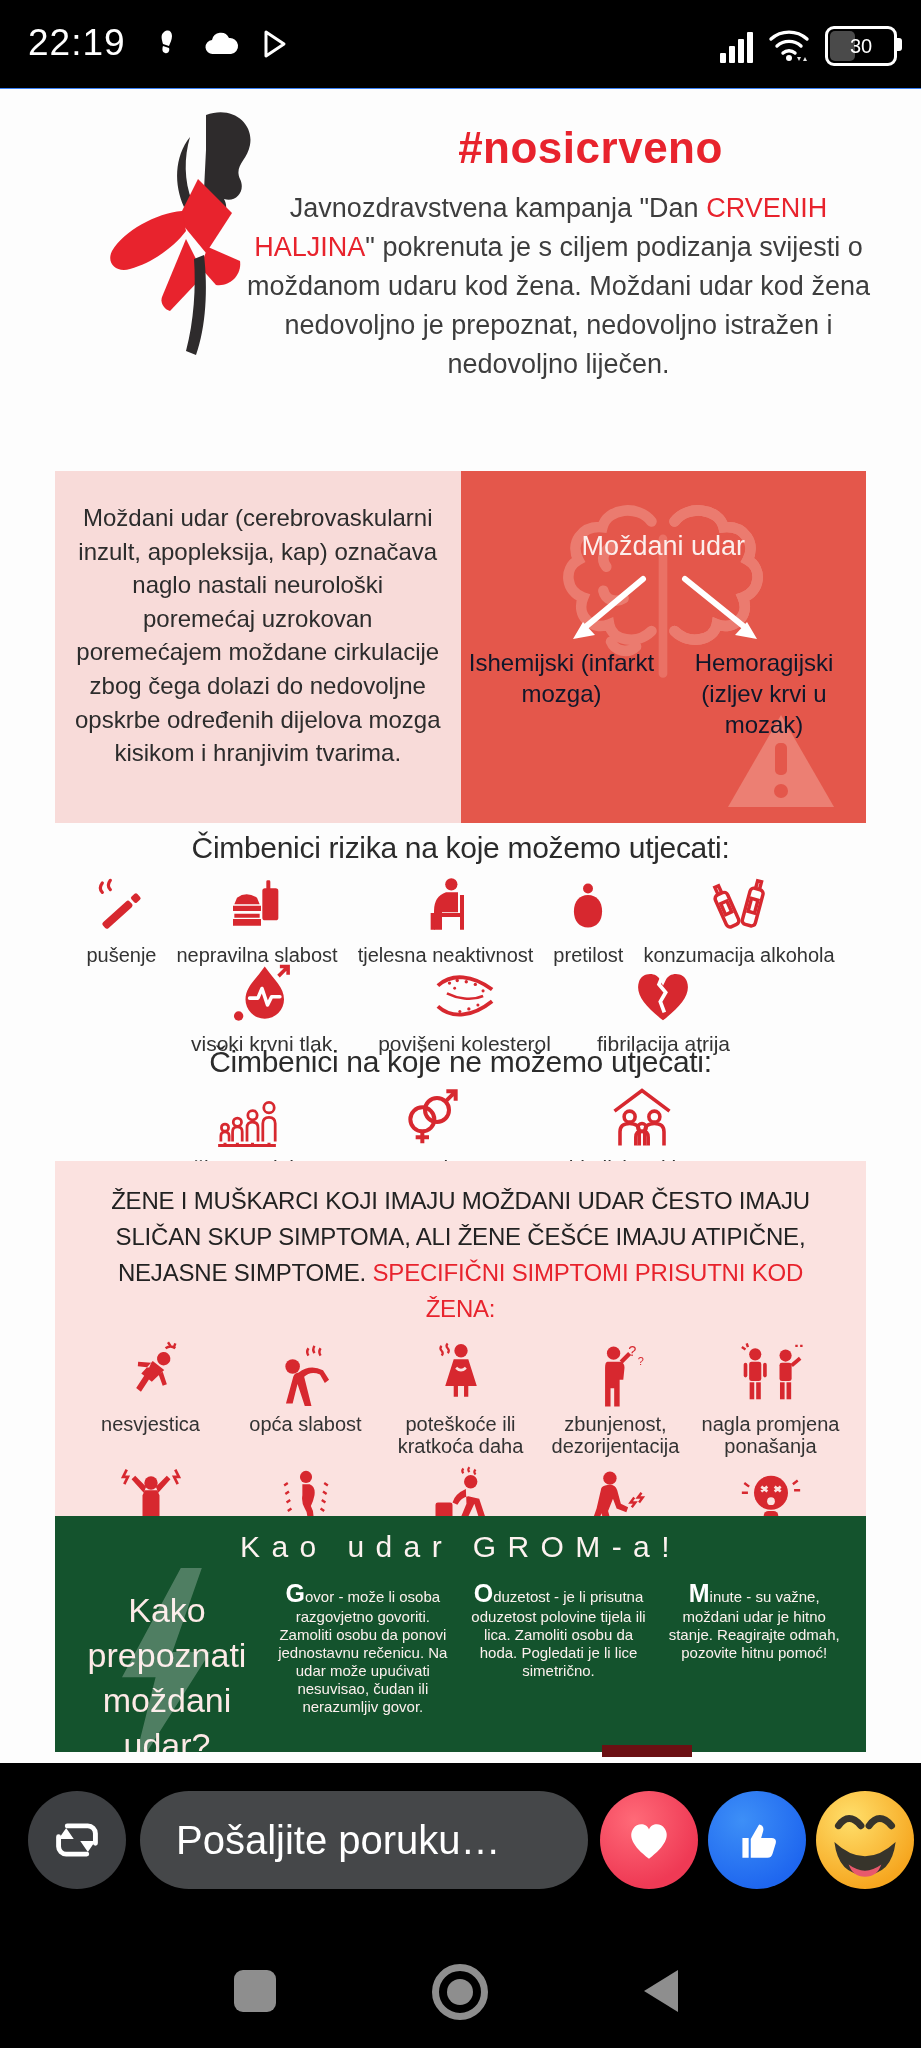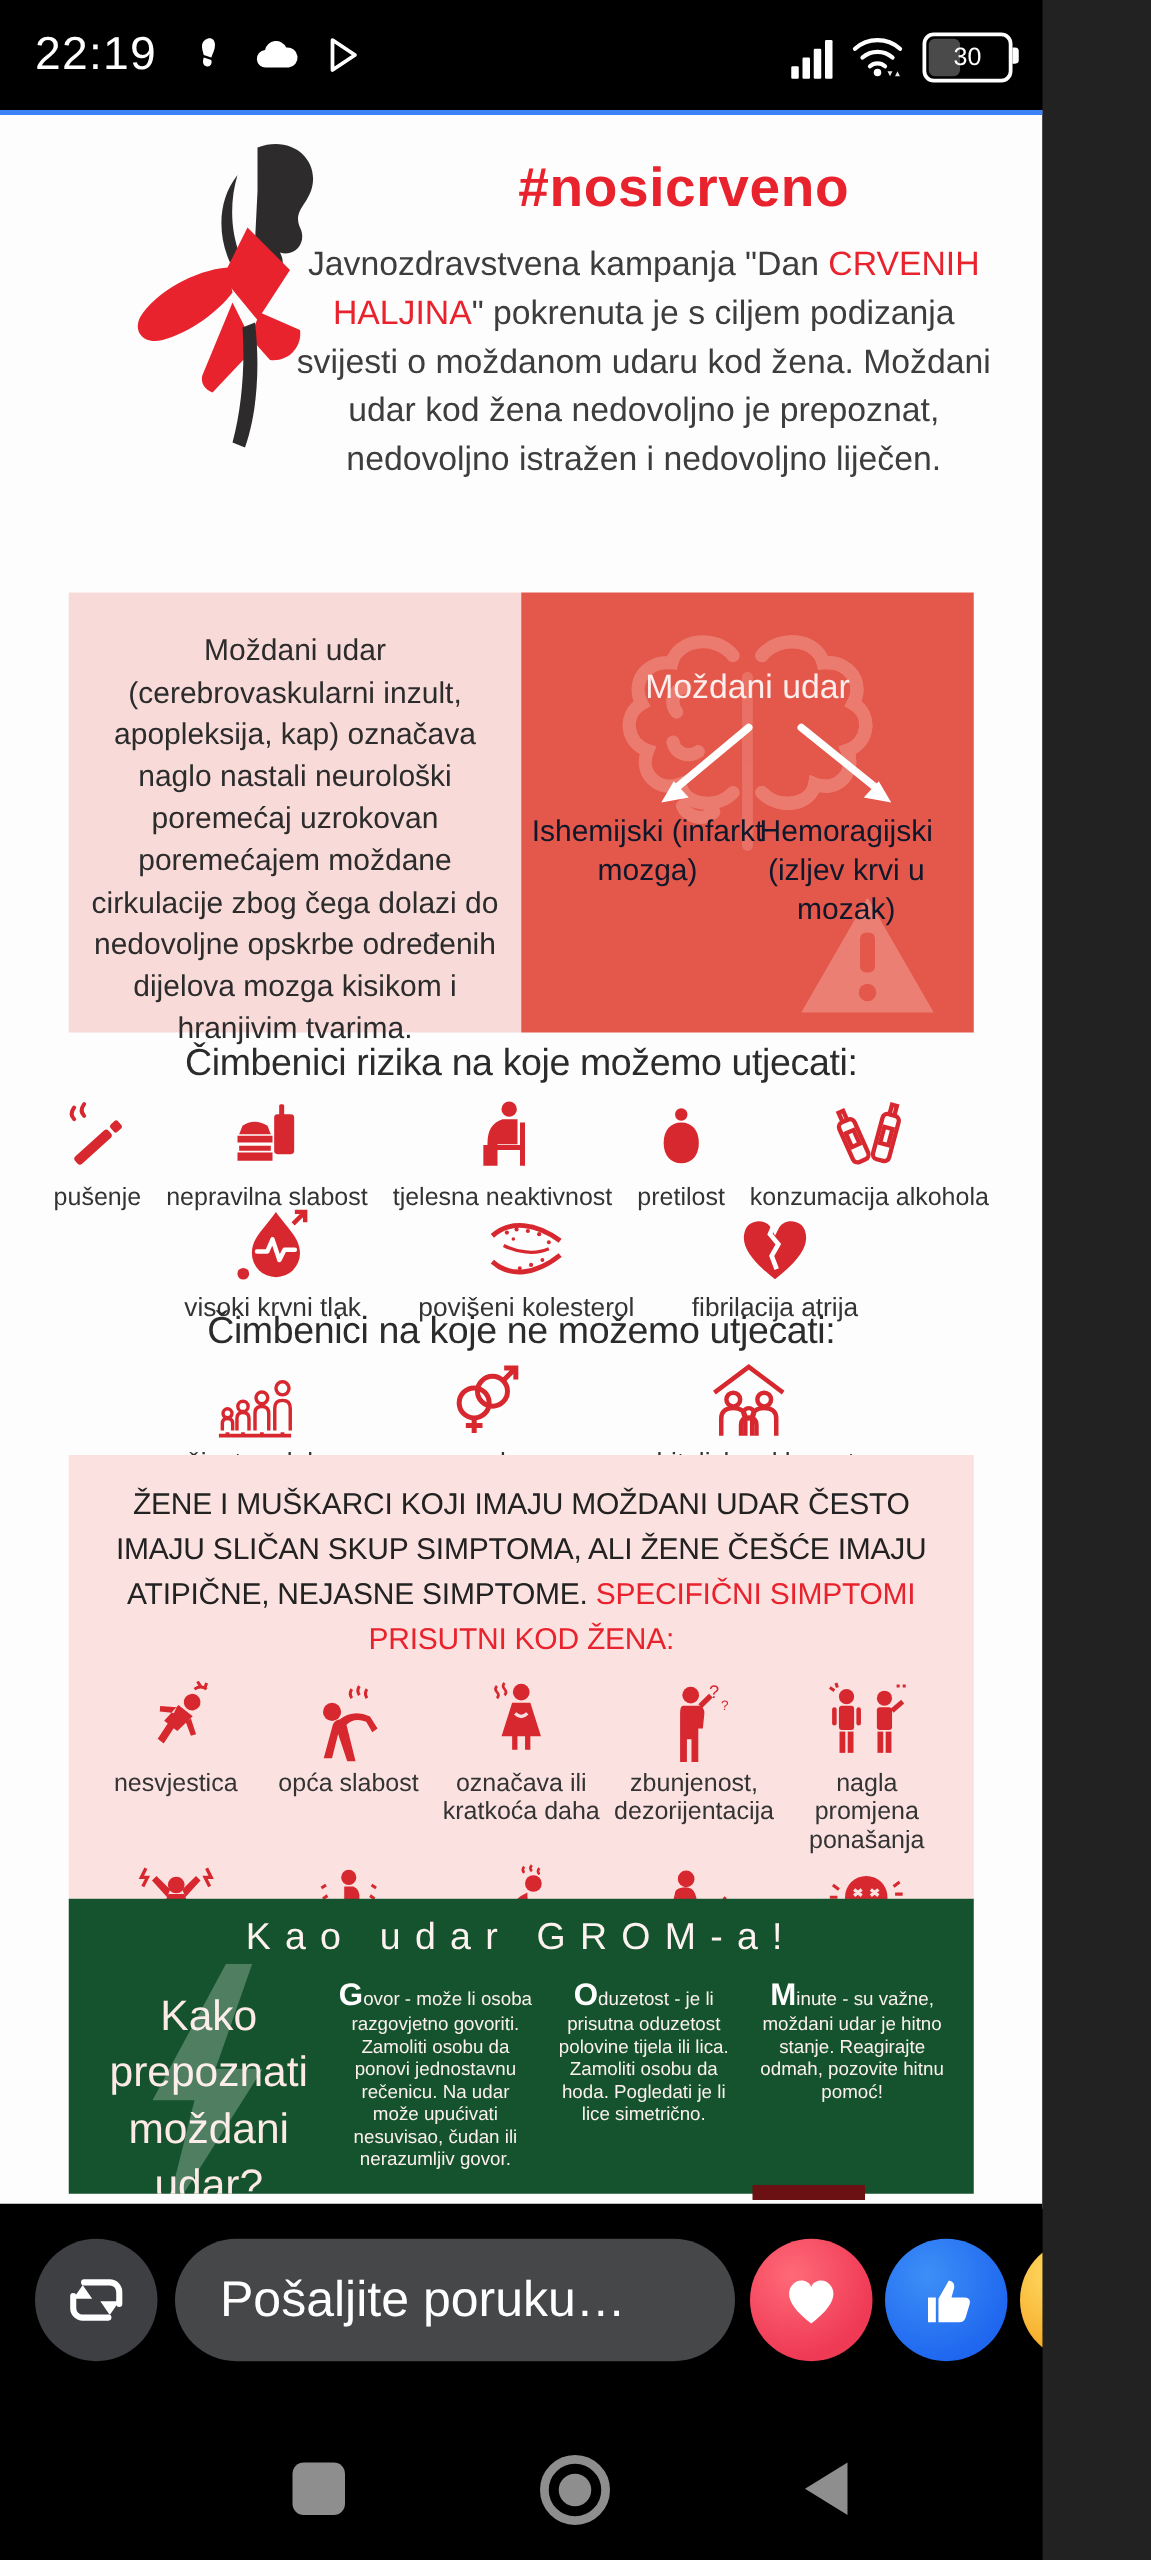--- a/index.html
+++ b/index.html
@@ -1,32 +1,32 @@
 <!DOCTYPE html>
 <html><head>
 <meta charset="utf-8">
 <style>
   html,body{margin:0;padding:0;background:#222;}
-  .phone{position:relative;width:834px;height:2048px;background:#000;overflow:hidden;
+  .phone{position:relative;width:921px;height:2048px;background:#000;overflow:hidden;
          font-family:"Liberation Sans",sans-serif;}
   
   .statusbar{position:absolute;top:0;left:0;right:0;height:88px;color:#fff;}
   .sb-time{position:absolute;left:28px;top:22px;font-size:37px;font-weight:400;letter-spacing:1px;}
   .sb-ico{position:absolute;top:28px;}
   .sb-right{position:absolute;top:26px;right:24px;display:flex;align-items:center;gap:14px;}
   .sig{display:flex;align-items:flex-end;gap:3px;height:34px;}
   .sig i{display:block;width:6px;background:#fff;border-radius:1px;}
   .batt{position:relative;width:66px;height:34px;border:3px solid #fff;border-radius:9px;
         display:flex;align-items:center;justify-content:center;}
   .batt::after{content:"";position:absolute;right:-8px;top:9px;width:5px;height:13px;background:#fff;
         border-radius:0 3px 3px 0;}
   .batt .fill{position:absolute;left:2px;top:2px;bottom:2px;width:38%;background:#4a4a4a;border-radius:5px;}
   .batt span{position:relative;font-size:20px;color:#fff;z-index:1;}
   
-  .sheet{position:absolute;top:88px;left:0;right:0;height:1675px;background:#fdfdfd;border-top:4px solid #3b82f6;padding-left:10px;}
+  .sheet{position:absolute;top:88px;left:0;right:0;height:1675px;background:#fdfdfd;border-top:1px solid #3b82f6;padding-left:10px;}
   .logo{position:absolute;left:86px;top:18px;}
   .hashtag{position:absolute;left:300px;right:40px;top:34px;text-align:center;
            font-size:44px;font-weight:800;color:#e8232d;letter-spacing:.5px;}
   .intro{position:absolute;left:228px;right:32px;top:100px;text-align:center;font-size:27px;
          line-height:1.44;color:#3d3d3d;}
   .intro .red{color:#e8232d;}
   
   .boxes{position:absolute;left:55px;right:55px;top:382px;height:352px;display:flex;}
   .defbox{width:50%;background:#f8dbd9;color:#2c2c2c;font-size:24px;line-height:1.4;
           text-align:center;padding:30px 18px;box-sizing:border-box;}
@@ -358,21 +358,21 @@
         </div>
         <div class="sitem">
           <span class="glyph">
             <svg class="pg" width="70" height="68" viewBox="0 0 56 56">
               <circle cx="28" cy="8" r="5.5"></circle>
               <path d="M22 15h12l7 22h-7v9h-3.5v-9h-5v9H22v-9h-7z"></path>
               <path d="M24 22q4 4 8 0" fill="none" stroke="#fbe2e0" stroke-width="2.2"></path>
               <path class="pgs" d="M12 4q-2 2 0 4t0 4M17 2q-2 2 0 4t0 4" stroke-width="1.8"></path>
             </svg>
             </span>
-          <span class="lbl">označava ili kratkoća daha</span>
+          <span class="lbl">poteškoće ili kratkoća daha</span>
         </div>
         <div class="sitem">
           <span class="glyph">
             <svg class="pg" width="70" height="68" viewBox="0 0 56 56">
               <circle cx="26" cy="10" r="5.5"></circle>
               <path d="M21 17h11q3 1 3 5l-1 10h-3v22h-4.5V39h-3v15H19V22q0-5 2-5z"></path>
               <path d="M31 16l7-7 2.5 2.5-7 7z"></path>
               <text x="38" y="12" font-size="12" fill="#d7282f" font-family="inherit">?</text>
               <text x="46" y="20" font-size="9" fill="#d7282f" font-family="inherit">?</text>
             </svg>

